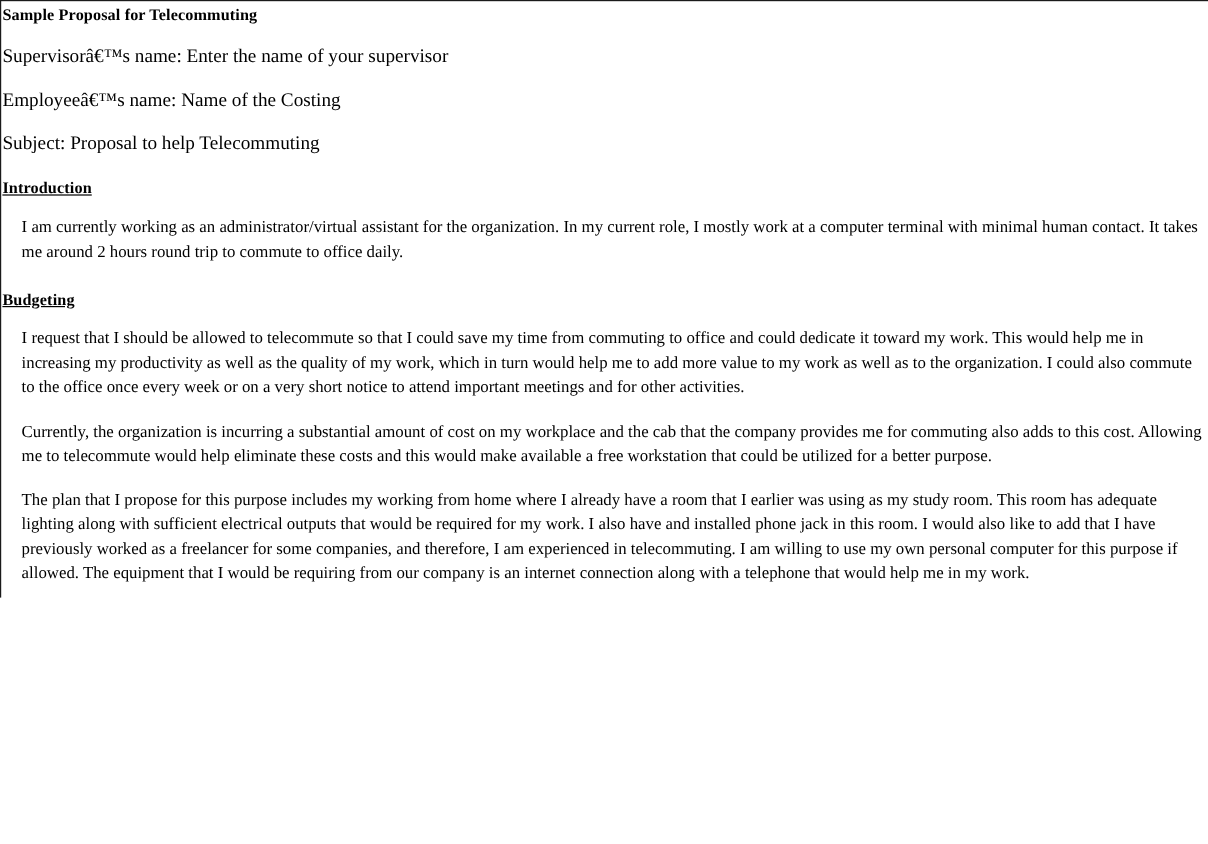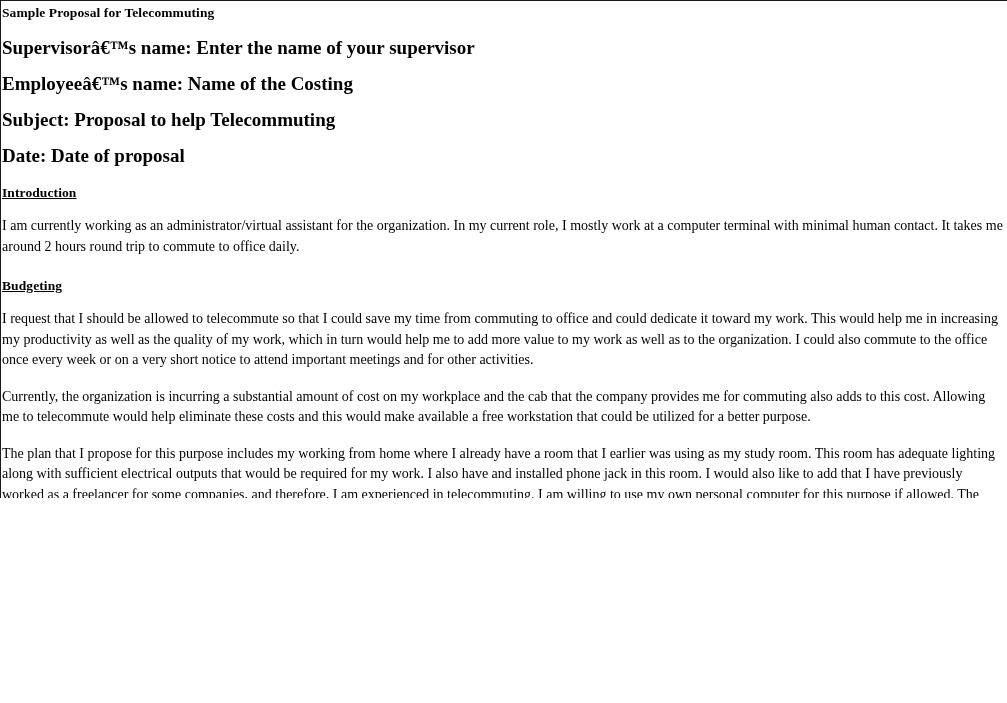--- a/index.html
+++ b/index.html
@@ -38,43 +38,42 @@
     font-size: 13.5px;
     font-weight: bold;
     line-height: 15px;
     margin: 4px 0 0 0;
     letter-spacing: 0.1px;
     white-space: nowrap;
   }
 
   
   .meta-line {
-    font-size: 19px;
+    font-size: 16px;
     line-height: 16px;
     margin: 20px 0 0 0;
     white-space: nowrap;
-    font-weight: bold;
   }
 
   
   .section-heading {
     font-size: 13.5px;
     font-weight: bold;
     text-decoration: underline;
     line-height: 15px;
     margin: 21px 0 0 0;
     letter-spacing: 0.1px;
     white-space: nowrap;
   }
 
   
   .section-body {
     font-size: 14px;
     line-height: 20.5px;
-    margin: 16px 0 0 0;
+    margin: 16px 0 0 16px;
     text-align: left;
   }
 
   
   .signature-line {
     font-size: 14px;
     font-weight: bold;
     line-height: 16px;
     margin: 20px 0 0 0;
     white-space: nowrap;
@@ -87,21 +86,20 @@
   <div id="doc-body">
 
     <p class="doc-title">Sample Proposal for Telecommuting</p>
 
     <p class="meta-line">Supervisorâ€™s name: Enter the name of your supervisor</p>
 
     <p class="meta-line">Employeeâ€™s name: Name of the Costing</p>
 
     <p class="meta-line">Subject: Proposal to help Telecommuting</p>
 
-    <p class="meta-line">Date: Date of proposal</p>
 
     <h2 class="section-heading">Introduction</h2>
     <p class="section-body">I am currently working as an administrator/virtual assistant for the organization. In my current role, I mostly work at a computer terminal with minimal human contact. It takes me around 2 hours round trip to commute to office daily.</p>
 
     <h2 class="section-heading">Budgeting</h2>
     <p class="section-body">I request that I should be allowed to telecommute so that I could save my time from commuting to office and could dedicate it toward my work. This would help me in increasing my productivity as well as the quality of my work, which in turn would help me to add more value to my work as well as to the organization. I could also commute to the office once every week or on a very short notice to attend important meetings and for other activities.</p>
 
     <p class="section-body">Currently, the organization is incurring a substantial amount of cost on my workplace and the cab that the company provides me for commuting also adds to this cost. Allowing me to telecommute would help eliminate these costs and this would make available a free workstation that could be utilized for a better purpose.</p>
 
     <p class="section-body">The plan that I propose for this purpose includes my working from home where I already have a room that I earlier was using as my study room. This room has adequate lighting along with sufficient electrical outputs that would be required for my work. I also have and installed phone jack in this room. I would also like to add that I have previously worked as a freelancer for some companies, and therefore, I am experienced in telecommuting. I am willing to use my own personal computer for this purpose if allowed. The equipment that I would be requiring from our company is an internet connection along with a telephone that would help me in my work.</p>

